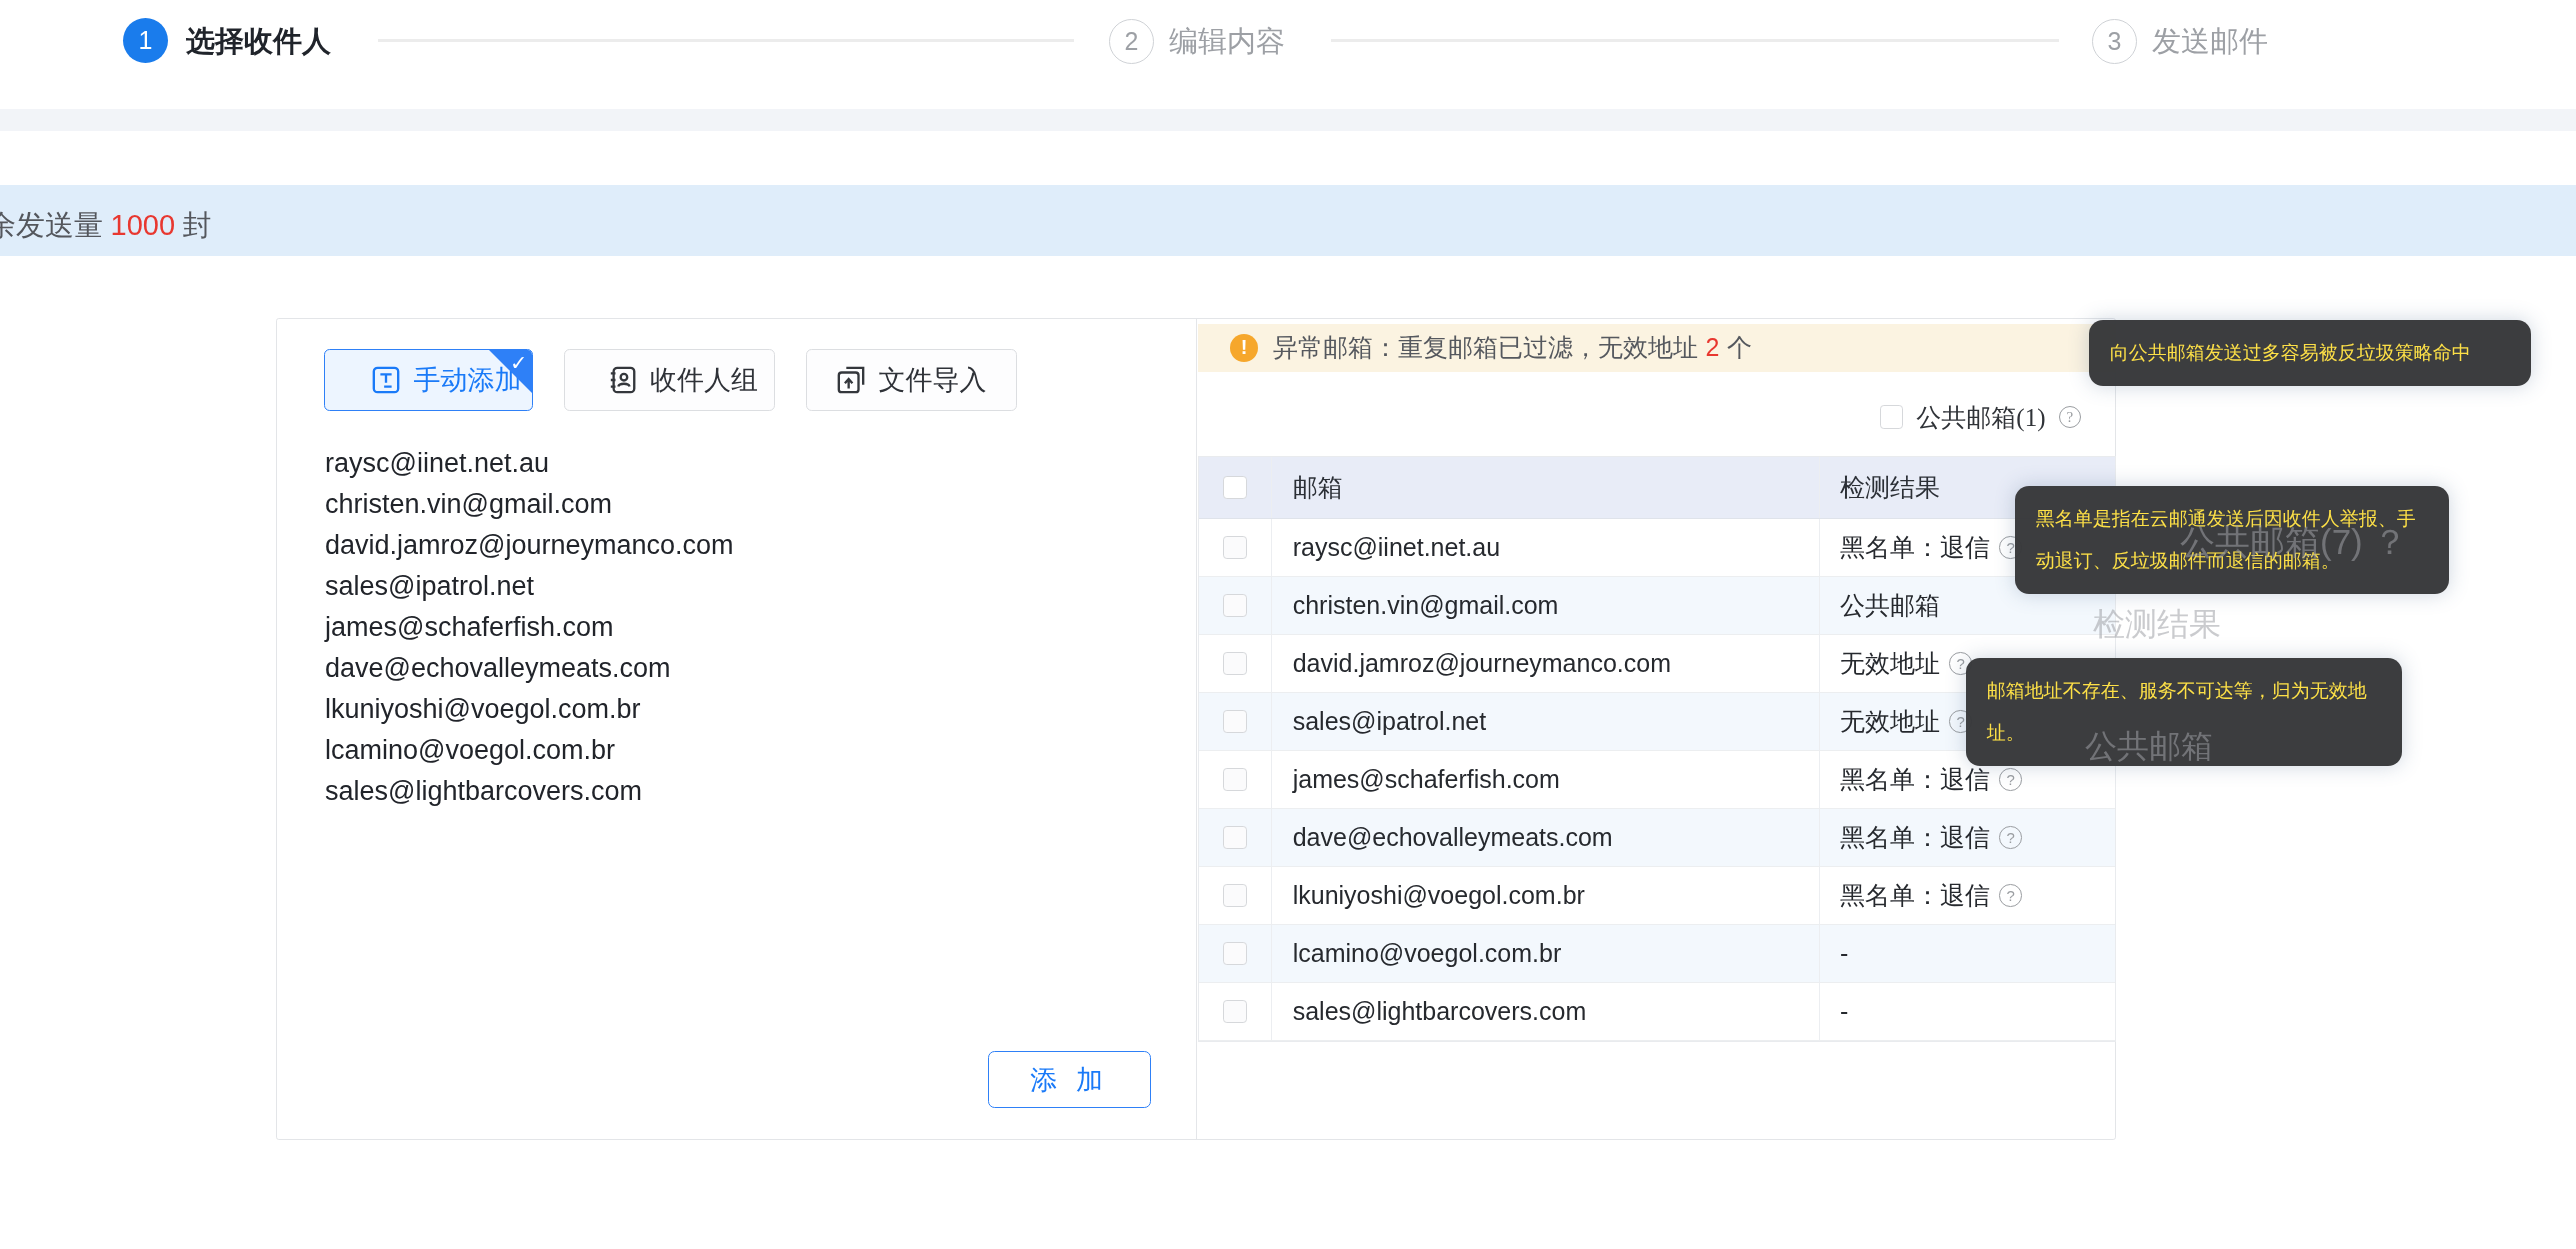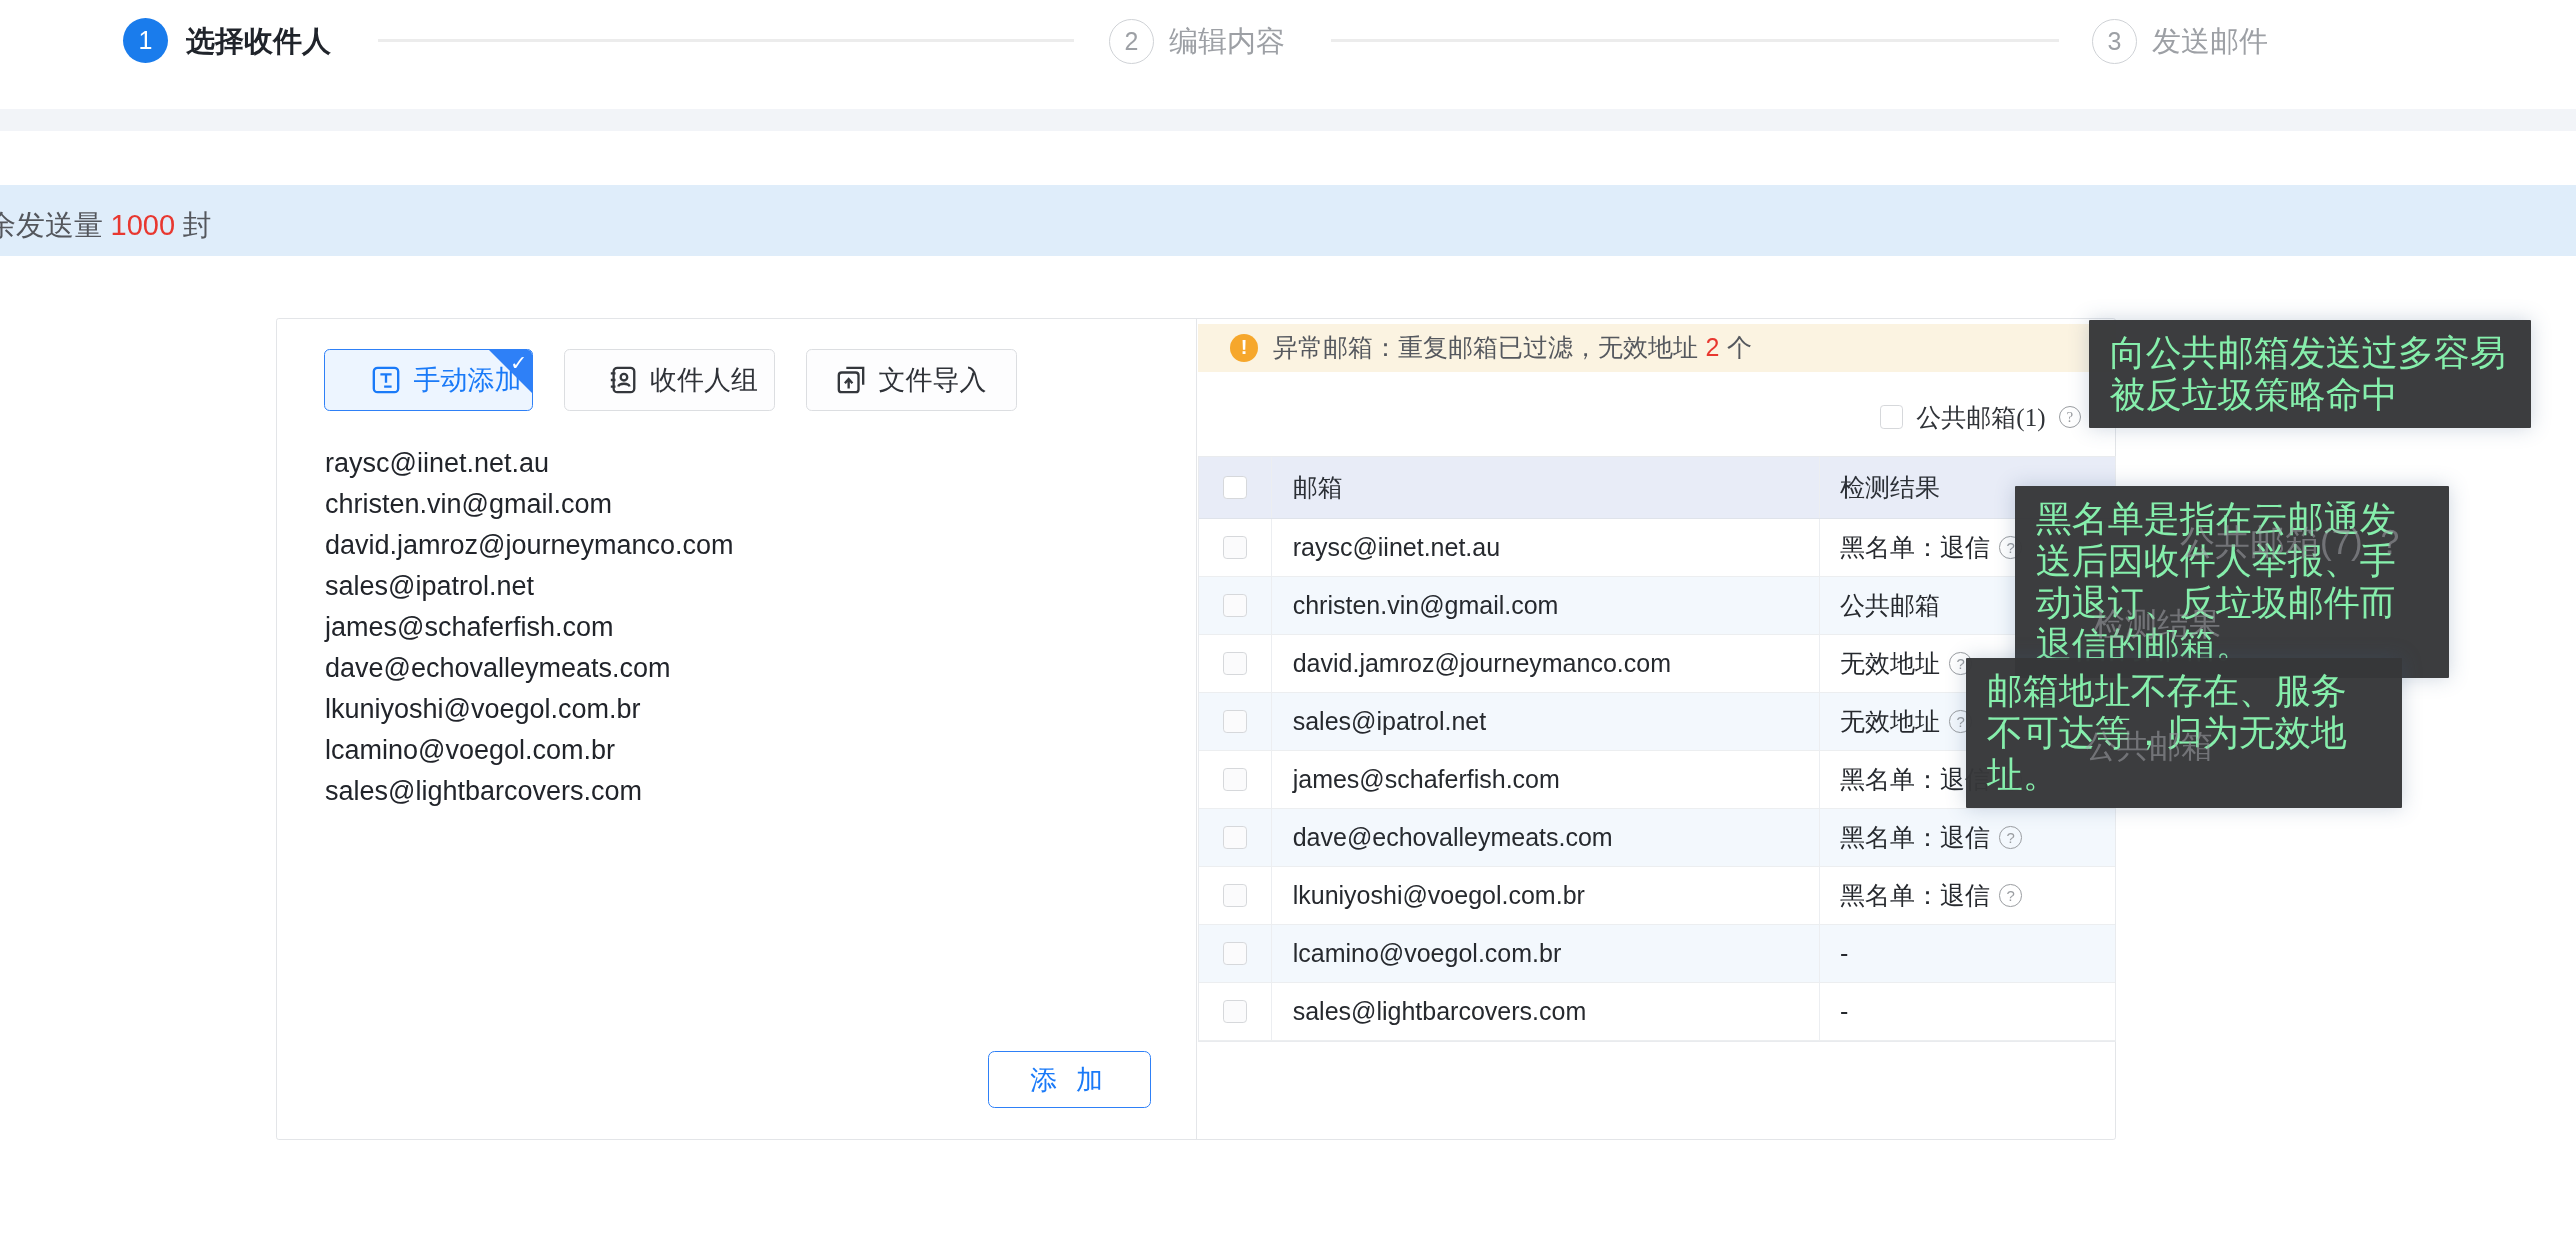--- a/index.html
+++ b/index.html
@@ -71,22 +71,22 @@
   .t-row { display:flex; height:58px; border-bottom:0.9px solid #eceef0; background:#fff; }
   .t-row.alt { background:#f3f8fd; }
   .t-row.header { height:62px; background:#e8ecf7; border-bottom:0.9px solid #dfe3ea; }
   .t-cell { display:flex; align-items:center; border-right:0.9px solid #eceef1; }
   .t-cell.c-check { width:73px; justify-content:center; }
   .t-cell.c-mail  { width:548px; padding-left:20.7px; font-size:25px; color:#26292e; }
   .t-cell.c-res   { flex:1; padding-left:20px; font-size:25px; color:#26292e; border-right:none; gap:9.4px; }
   .t-row.header .t-cell { font-size:25px; color:#2b2f36; }
 
   
-  .tooltip { position:absolute; background:rgba(54,55,57,0.97); color:#86efac; font-size:36px; line-height:42px;
-             padding:12.2px 20.7px; border-radius:1px; box-shadow:0 0 20.7px rgba(60,90,130,0.25); z-index:20; }
+  .tooltip { position:absolute; background:rgba(54,55,57,0.97); color:#fde047; font-size:19px; line-height:42px;
+             padding:12.2px 20.7px; border-radius:14px; box-shadow:0 0 20.7px rgba(60,90,130,0.25); z-index:20; }
   .ghost { position:absolute; z-index:21; color:rgba(158,161,166,0.55); white-space:nowrap; pointer-events:none; }
 </style>
 </head>
 <body>
 
 <div id="stage">
 
   <div class="stepper">
     <div class="step-circle active" style="left:123px;top:18px;">1</div>
     <div class="step-label  active" style="left:186px;">选择收件人</div>

